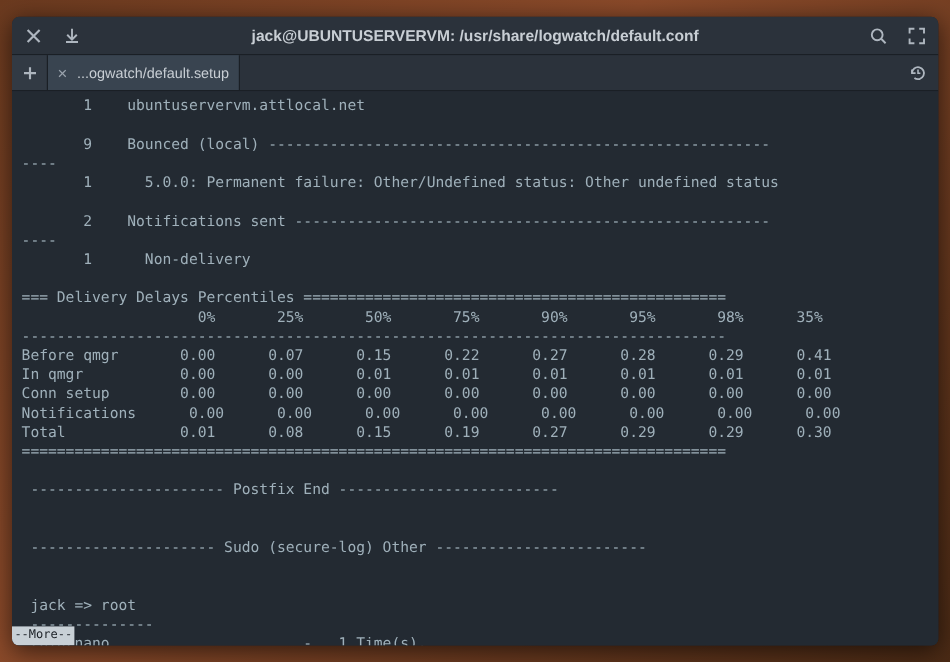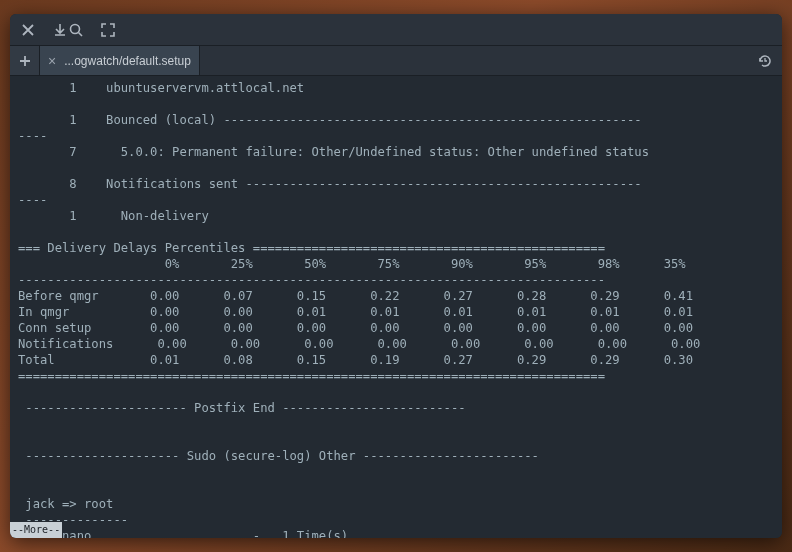--- a/index.html
+++ b/index.html
@@ -103,20 +103,21 @@
         <svg viewBox="0 0 16 16">
             <path d="M3 3 L13 13 M13 3 L3 13" stroke="currentColor" stroke-width="1.8" fill="none"></path>
           </svg>
       </span>
       <span class="icon-btn">
         <svg viewBox="0 0 16 16">
             <path d="M8 2 V10 M4 7 L8 11 L12 7 M3 13 H13" stroke="currentColor" stroke-width="1.6" fill="none"></path>
           </svg>
       </span>
     </div>
+    <div class="center">jack@UBUNTUSERVERVM: /usr/share/logwatch/default.conf</div>
     <div class="right">
       <span class="icon-btn">
         <svg viewBox="0 0 16 16">
             <circle cx="7" cy="7" r="4.5" stroke="currentColor" stroke-width="1.6" fill="none"></circle>
             <path d="M10.5 10.5 L14 14" stroke="currentColor" stroke-width="1.6"></path>
           </svg>
       </span>
       <span class="icon-btn">
         <svg viewBox="0 0 16 16">
             <path d="M2 6 V2 H6 M10 2 H14 V6 M14 10 V14 H10 M6 14 H2 V10" stroke="currentColor" stroke-width="1.6" fill="none"></path>
@@ -140,25 +141,25 @@
       <svg viewBox="0 0 16 16">
           <path d="M3 8 A5 5 0 1 1 5 12" stroke="currentColor" stroke-width="1.5" fill="none"></path>
           <path d="M3 5 L3 8 L6 8" stroke="currentColor" stroke-width="1.5" fill="none"></path>
           <path d="M8 5 V8 H10" stroke="currentColor" stroke-width="1.3" fill="none"></path>
         </svg>
     </div>
   </div>
 
   <div class="terminal"><span>       1    ubuntuservervm.attlocal.net</span>
 <span></span>
-<span>       1    Bounced (local) ---------------------------------------------------------</span>
+<span>       9    Bounced (local) ---------------------------------------------------------</span>
 <span>----</span>
-<span>       7      5.0.0: Permanent failure: Other/Undefined status: Other undefined status</span>
+<span>       1      5.0.0: Permanent failure: Other/Undefined status: Other undefined status</span>
 <span></span>
-<span>       8    Notifications sent ------------------------------------------------------</span>
+<span>       2    Notifications sent ------------------------------------------------------</span>
 <span>----</span>
 <span>       1      Non-delivery</span>
 <span></span>
 <span>=== Delivery Delays Percentiles ================================================</span>
 <span>                    0%       25%       50%       75%       90%       95%       98%      35%</span>
 <span>--------------------------------------------------------------------------------</span>
 <span>Before qmgr       0.00      0.07      0.15      0.22      0.27      0.28      0.29      0.41</span>
 <span>In qmgr           0.00      0.00      0.01      0.01      0.01      0.01      0.01      0.01</span>
 <span>Conn setup        0.00      0.00      0.00      0.00      0.00      0.00      0.00      0.00</span>
 <span>Notifications      0.00      0.00      0.00      0.00      0.00      0.00      0.00      0.00</span>

